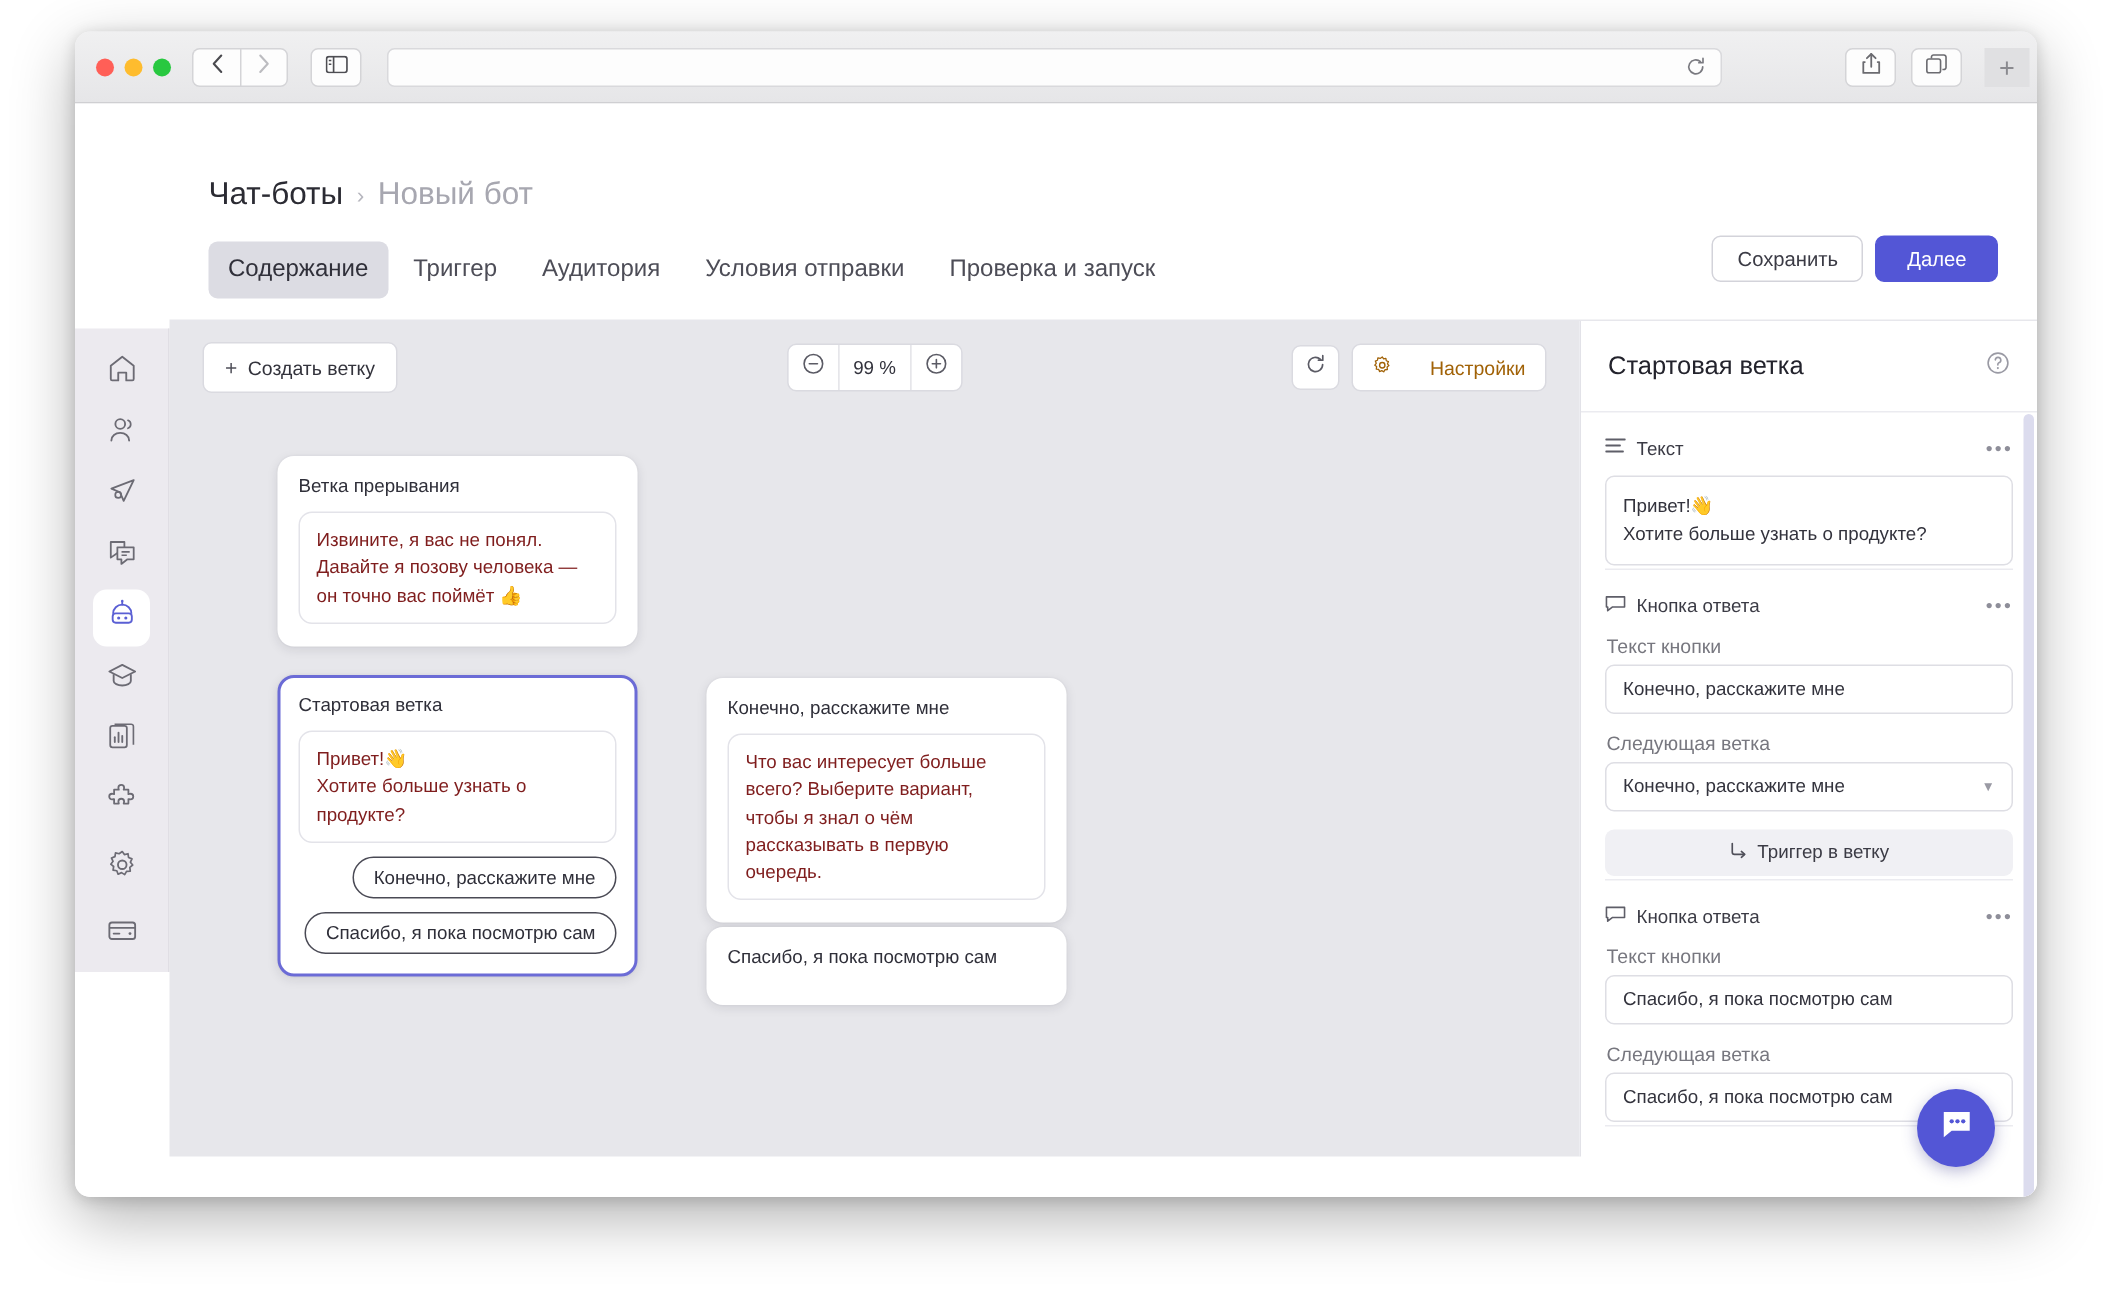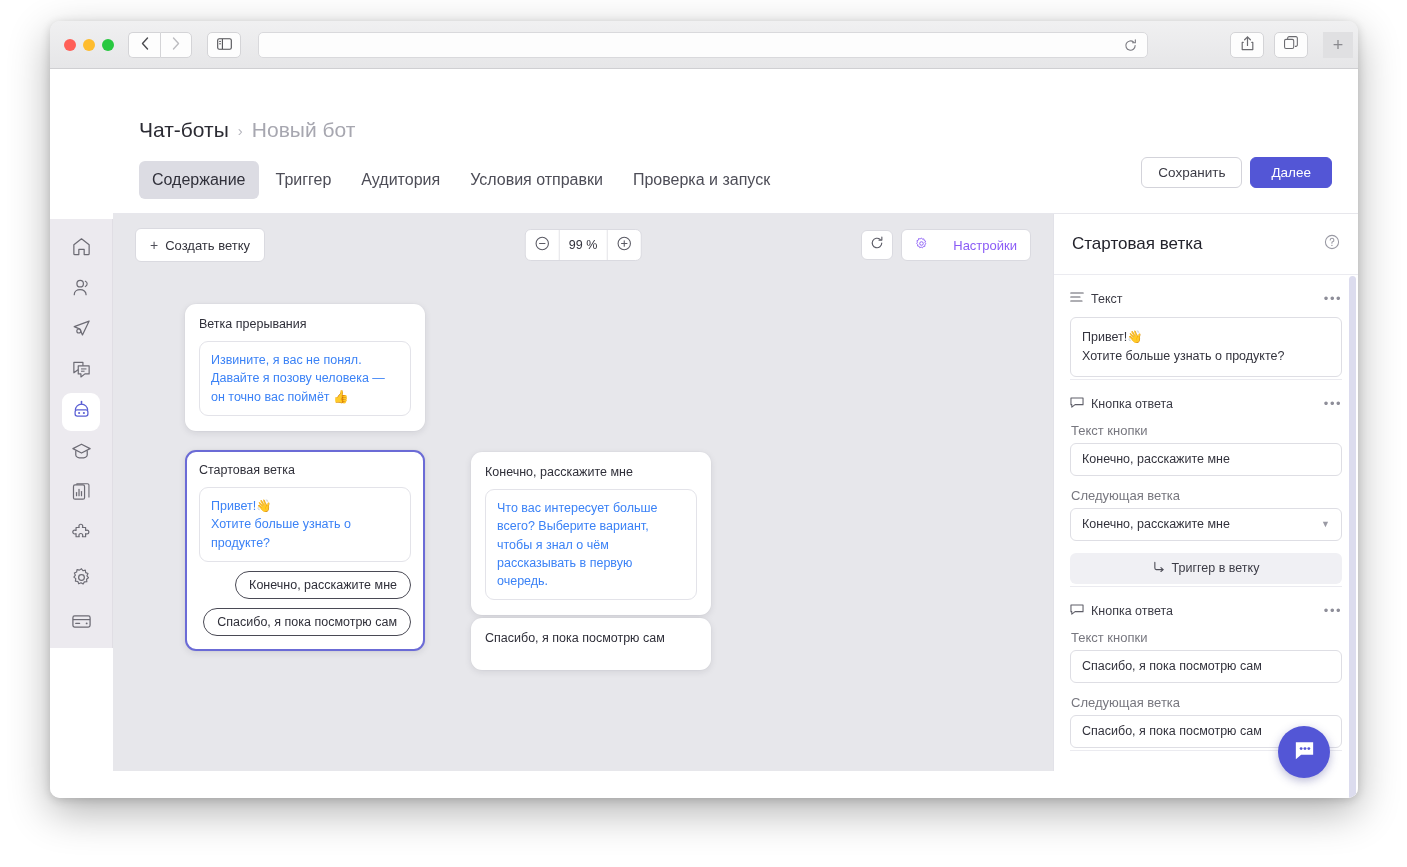--- a/index.html
+++ b/index.html
@@ -176,21 +176,21 @@
   }
 
   #canvas-right-tools { margin-left: auto; display: flex; gap: 8px; align-items: center; }
   #btn-canvas-refresh {
     width: 32px; height: 30px;
     background: #fff; border: 1px solid #dadae0; border-radius: 6px;
     display: flex; align-items: center; justify-content: center;
     color: #5b5b65;
   }
   #btn-canvas-settings {
-    font-size: 13px; color: #8b5cf6;
+    font-size: 13px; color: #a16207;
     background: #fff; border: 1px solid #dadae0; border-radius: 6px;
     padding: 7px 13px;
     display: flex; align-items: center; gap: 25px;
   }
 
   
   #flow-layer { position: absolute; inset: 0; }
   #connector-svg { position: absolute; inset: 0; pointer-events: none; }
 
   .flow-card {
@@ -203,21 +203,21 @@
   .flow-card.selected {
     border: 2px solid #6b6bd6;
     padding: 11px 12px 13px 12px;
   }
   .card-title { font-size: 12.5px; color: #2f2f39; margin-bottom: 10px; }
   .bubble {
     border: 1px solid #e3e3e9;
     border-radius: 9px;
     padding: 9px 11px;
     font-size: 12.5px;
-    color: #3b82f6;
+    color: #7f1d1d;
     line-height: 1.45;
   }
   .reply-btn {
     border: 1px solid #4a4a55;
     border-radius: 17px;
     padding: 6px 13px;
     font-size: 12.5px;
     color: #2f2f39;
     margin-top: 9px;
     display: inline-block;

